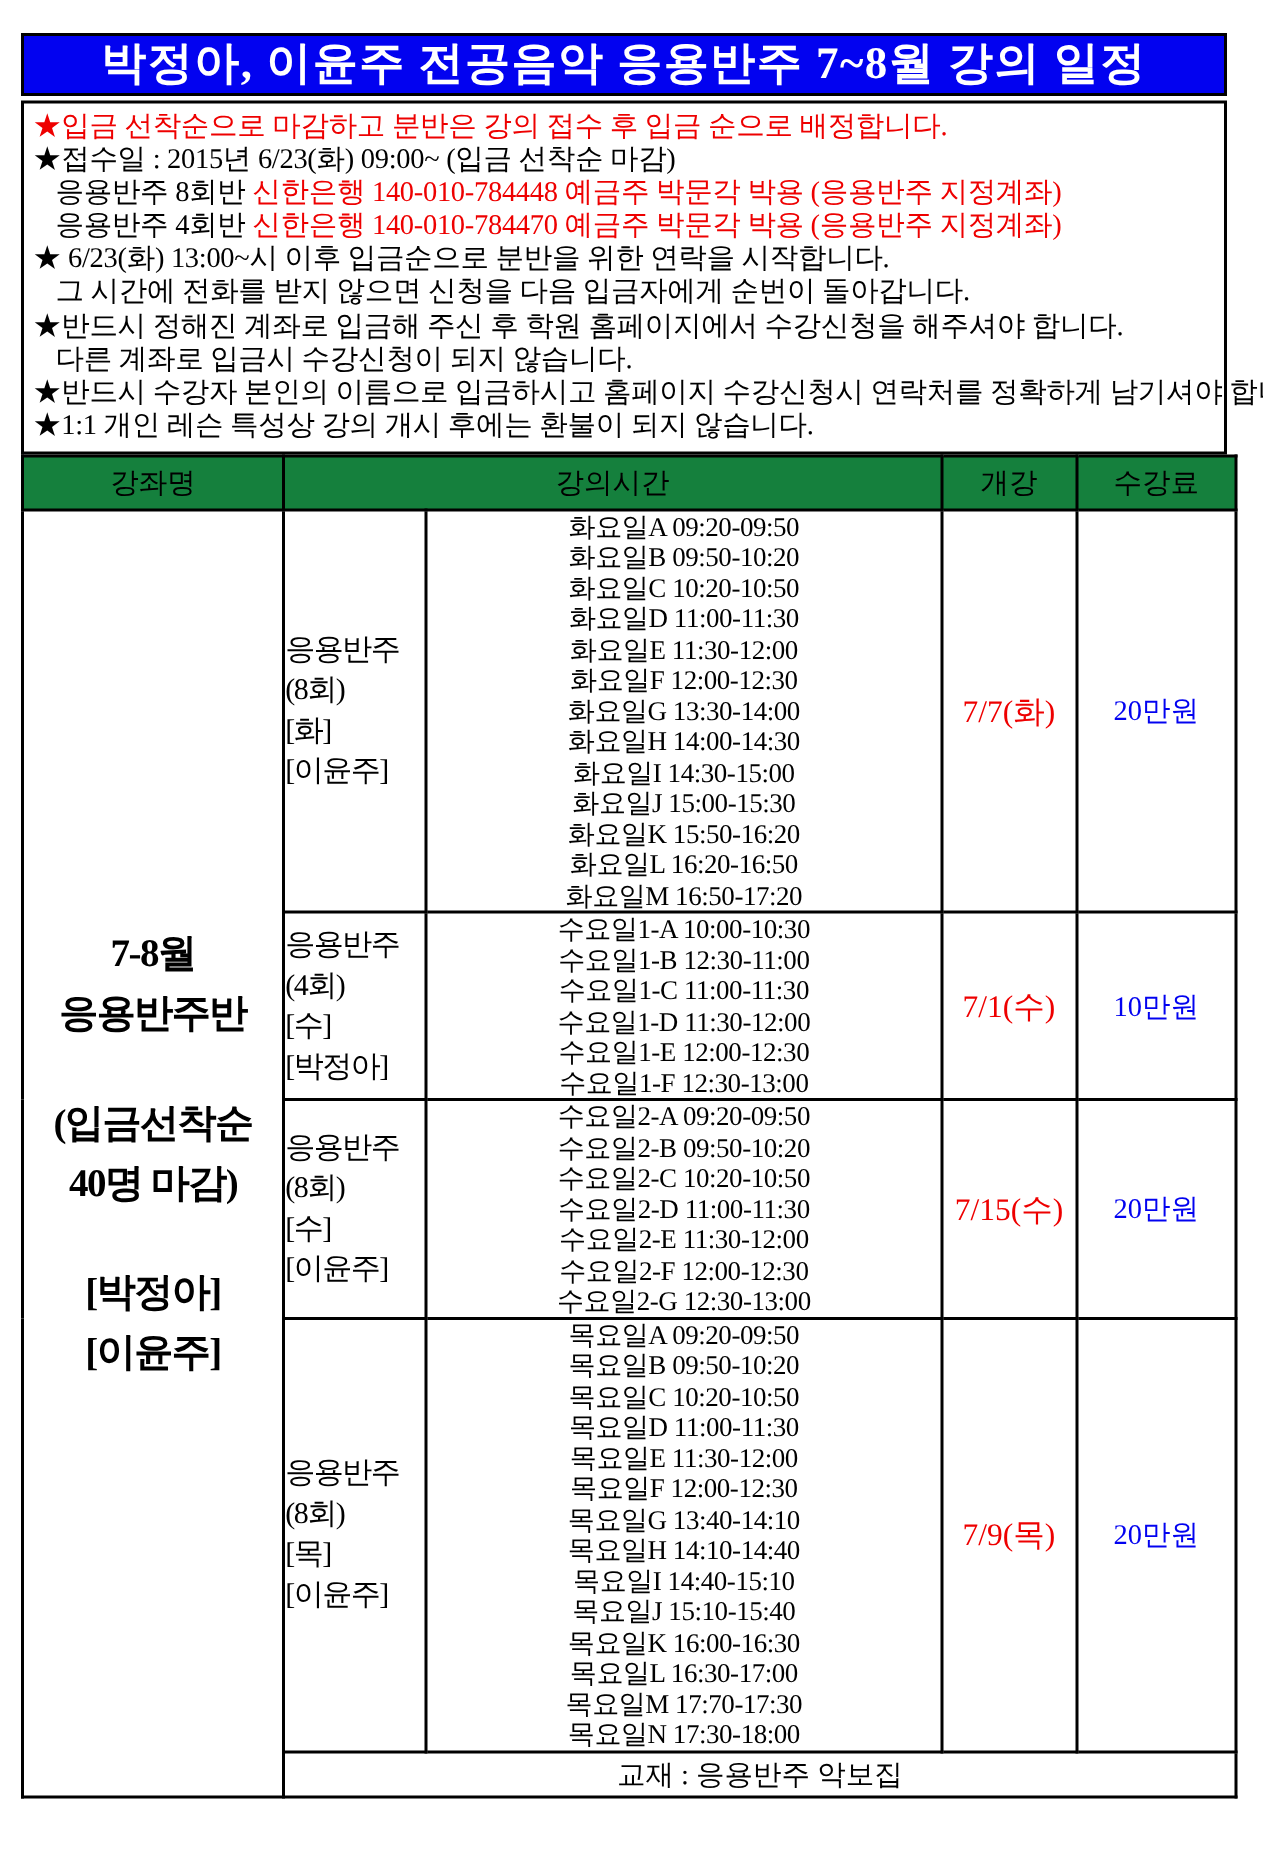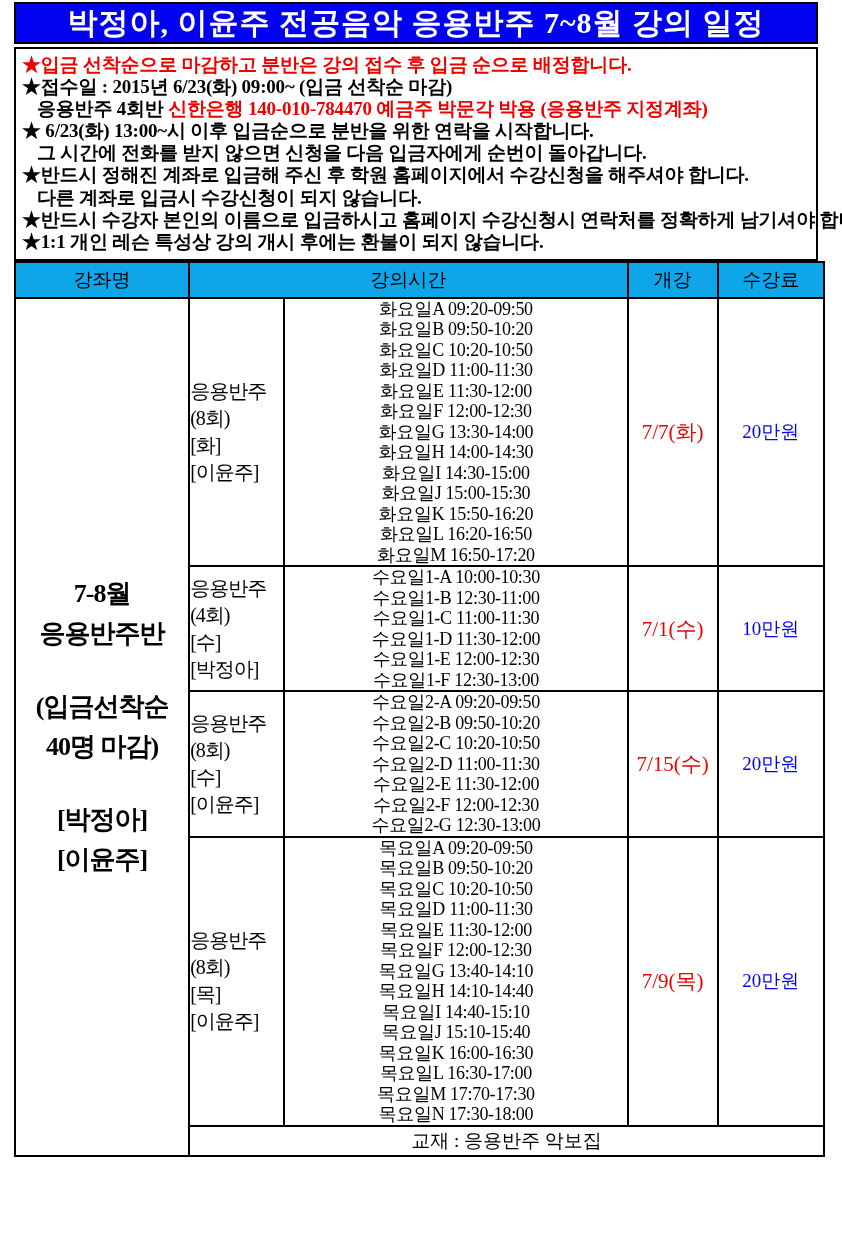--- a/index.html
+++ b/index.html
@@ -2,42 +2,41 @@
 <html lang="ko" style="--banner-bg: #0202f0; --banner-fg: #ffffff; --red: #ee0000; --blue: #0202f0;"><head>
 <meta charset="utf-8">
 <style>
   html,body{margin:0;padding:0;background:#ffffff;}
   body{
     width:842px;height:1246px;
     font-family:"Liberation Serif","DejaVu Serif",serif;
     color:#000;
     -webkit-font-smoothing:antialiased;
   }
-  .page{box-sizing:border-box;width:834px;padding:2px 16px 0 14px;}
+  .page{box-sizing:border-box;width:834px;padding:22px 16px 0 14px;}
 
   
   .banner{
     box-sizing:border-box;
     border:2px solid #000;
     background:var(--banner-bg,#0202f0);
     color:var(--banner-fg,#ffffff);
     text-align:center;
     font-size:30px;font-weight:bold;
     height:42px;line-height:38px;
     letter-spacing:1px;
     white-space:nowrap;
   }
 
   
   .notice-box{
     box-sizing:border-box;
     border:2px solid #000;
     margin-top:3px;
     padding:5px 6px 6px 6px;
-    font-weight:bold;
   }
   .notice-line{
     font-size:19px;
     line-height:22.1px;
     white-space:nowrap;
     letter-spacing:-0.2px;
   }
   .notice-line.indent{padding-left:15px;}
   .seg-red{color:var(--red,#ee0000);}
   .seg-black{color:#000;}
@@ -52,21 +51,21 @@
   table.schedule th,
   table.schedule td{
     border:2px solid #000;
     padding:0;
   }
   th.hdr{
     font-weight:normal;
     font-size:19px;
     height:34px;
     text-align:center;
-    background:#0ea5e9;
+    background:#15803d;
   }
   td.course-cell{
     text-align:center;
     vertical-align:middle;
     font-size:26px;
     font-weight:bold;
     letter-spacing:-1px;
   }
   td.course-cell .cline{line-height:40px;}
   td.course-cell .cgap{height:33px;}
@@ -107,20 +106,21 @@
 
 <div class="page">
 
   <div class="banner">
     <span>박정아, 이윤주 전공음악 응용반주 7~8월 강의 일정</span>
   </div>
 
   <div class="notice-box" id="notice-box">
       <div class="notice-line"><span class="seg-red">★입금 선착순으로 마감하고 분반은 강의 접수 후 입금 순으로 배정합니다.</span></div>
       <div class="notice-line"><span class="seg-black">★접수일 : 2015년 6/23(화) 09:00~ (입금 선착순 마감)</span></div>
+      <div class="notice-line indent"><span class="seg-black">응용반주 8회반 </span><span class="seg-red">신한은행 140-010-784448 예금주 박문각 박용 (응용반주 지정계좌)</span></div>
       <div class="notice-line indent"><span class="seg-black">응용반주 4회반 </span><span class="seg-red">신한은행 140-010-784470 예금주 박문각 박용 (응용반주 지정계좌)</span></div>
       <div class="notice-line"><span class="seg-black">★ 6/23(화) 13:00~시 이후 입금순으로 분반을 위한 연락을 시작합니다.</span></div>
       <div class="notice-line indent"><span class="seg-black">그 시간에 전화를 받지 않으면 신청을 다음 입금자에게 순번이 돌아갑니다.</span></div>
       <div class="notice-line"><span class="seg-black">★반드시 정해진 계좌로 입금해 주신 후 학원 홈페이지에서 수강신청을 해주셔야 합니다.</span></div>
       <div class="notice-line indent"><span class="seg-black">다른 계좌로 입금시 수강신청이 되지 않습니다.</span></div>
       <div class="notice-line"><span class="seg-black">★반드시 수강자 본인의 이름으로 입금하시고 홈페이지 수강신청시 연락처를 정확하게 남기셔야 합니다.</span></div>
       <div class="notice-line"><span class="seg-black">★1:1 개인 레슨 특성상 강의 개시 후에는 환불이 되지 않습니다.</span></div>
     </div>
 
   <table class="schedule">

